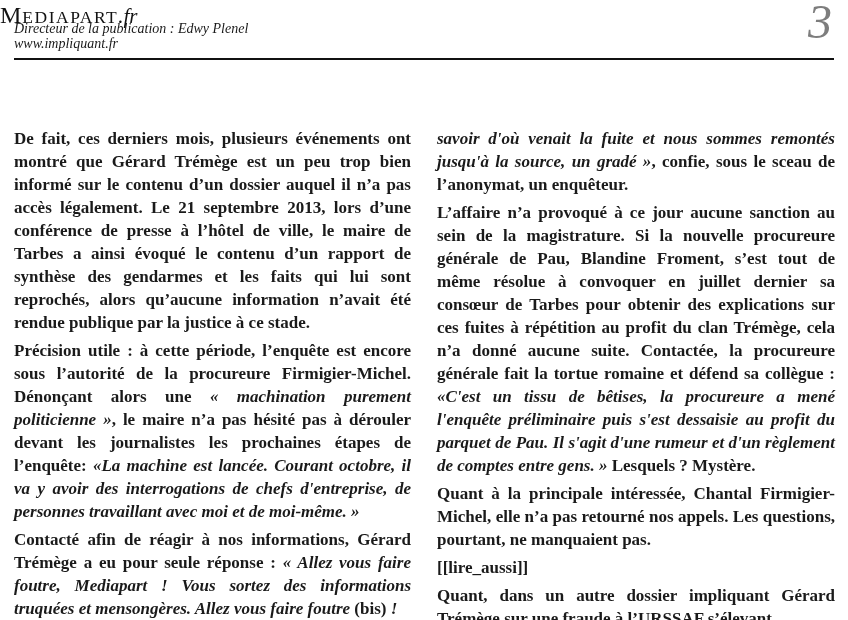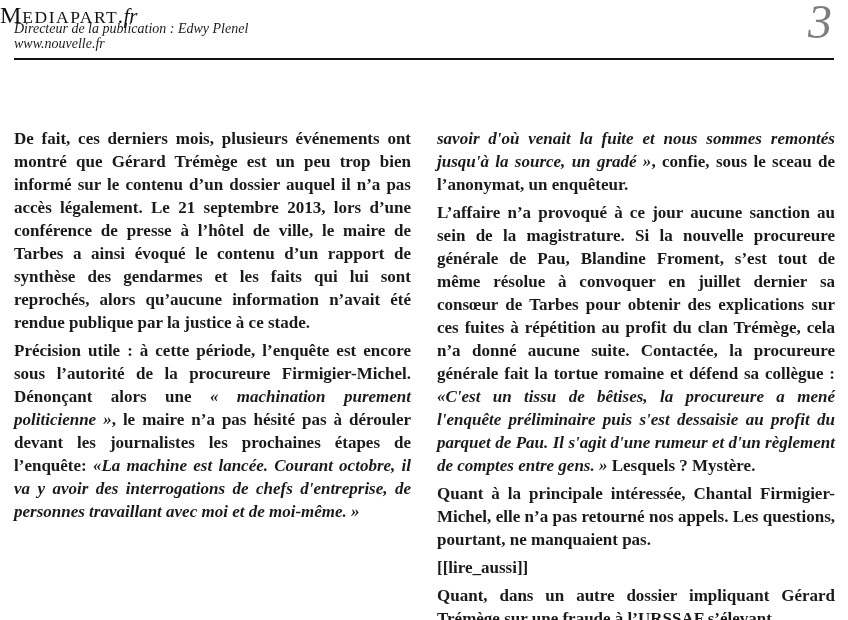--- a/index.html
+++ b/index.html
@@ -69,34 +69,35 @@
   .col em { font-style: italic; }
 </style>
 </head>
 <body>
 
 <div class="page">
 
   <header>
     <div class="publisher">
       <div>Directeur de la publication : Edwy Plenel</div>
-      <div>www.nouvelle.fr</div>
+      <div>www.impliquant.fr</div>
     </div>
 
     <div class="logo"><span class="logo-m">M</span><span class="logo-rest">EDIAPART</span><span class="logo-fr">.fr</span></div>
 
     <div class="pagenum" style="color: rgb(125, 125, 125);">3</div>
   </header>
 
   <div class="rule" style="background: rgb(17, 17, 17);"></div>
 
   <main>
     <div class="col col-left">
         <p><span>De fait, ces derniers mois, plusieurs événements ont montré que Gérard Trémège est un peu trop bien informé sur le contenu d’un dossier auquel il n’a pas accès légalement. Le 21 septembre 2013, lors d’une conférence de presse à l’hôtel de ville, le maire de Tarbes a ainsi évoqué le contenu d’un rapport de synthèse des gendarmes et les faits qui lui sont reprochés, alors qu’aucune information n’avait été rendue publique par la justice à ce stade.</span></p>
         <p><span>Précision utile : à cette période, l’enquête est encore sous l’autorité de la procureure Firmigier-Michel. Dénonçant alors une </span><em>« machination purement politicienne »</em><span>, le maire n’a pas hésité pas à dérouler devant les journalistes les prochaines étapes de l’enquête: </span><em>«La machine est lancée. Courant octobre, il va y avoir des interrogations de chefs d'entreprise, de personnes travaillant avec moi et de moi-même. »</em></p>
+        <p><span>Contacté afin de réagir à nos informations, Gérard Trémège a eu pour seule réponse : </span><em>« Allez vous faire foutre, Mediapart ! Vous sortez des informations truquées et mensongères. Allez vous faire foutre </em><span>(bis)</span><em> !</em></p>
       </div>
     <div class="col col-right">
         <p><em>savoir d'où venait la fuite et nous sommes remontés jusqu'à la source, un gradé »</em><span>, confie, sous le sceau de l’anonymat, un enquêteur.</span></p>
         <p><span>L’affaire n’a provoqué à ce jour aucune sanction au sein de la magistrature. Si la nouvelle procureure générale de Pau, Blandine Froment, s’est tout de même résolue à convoquer en juillet dernier sa consœur de Tarbes pour obtenir des explications sur ces fuites à répétition au profit du clan Trémège, cela n’a donné aucune suite. Contactée, la procureure générale fait la tortue romaine et défend sa collègue : </span><em>«C'est un tissu de bêtises, la procureure a mené l'enquête préliminaire puis s'est dessaisie au profit du parquet de Pau. Il s'agit d'une rumeur et d'un règlement de comptes entre gens. » </em><span>Lesquels ? Mystère.</span></p>
         <p><span>Quant à la principale intéressée, Chantal Firmigier-Michel, elle n’a pas retourné nos appels. Les questions, pourtant, ne manquaient pas.</span></p>
         <p><span>[[lire_aussi]]</span></p>
         <p><span>Quant, dans un autre dossier impliquant Gérard Trémège sur une fraude à l’URSSAF s’élevant</span></p>
       </div>
   </main>
 

